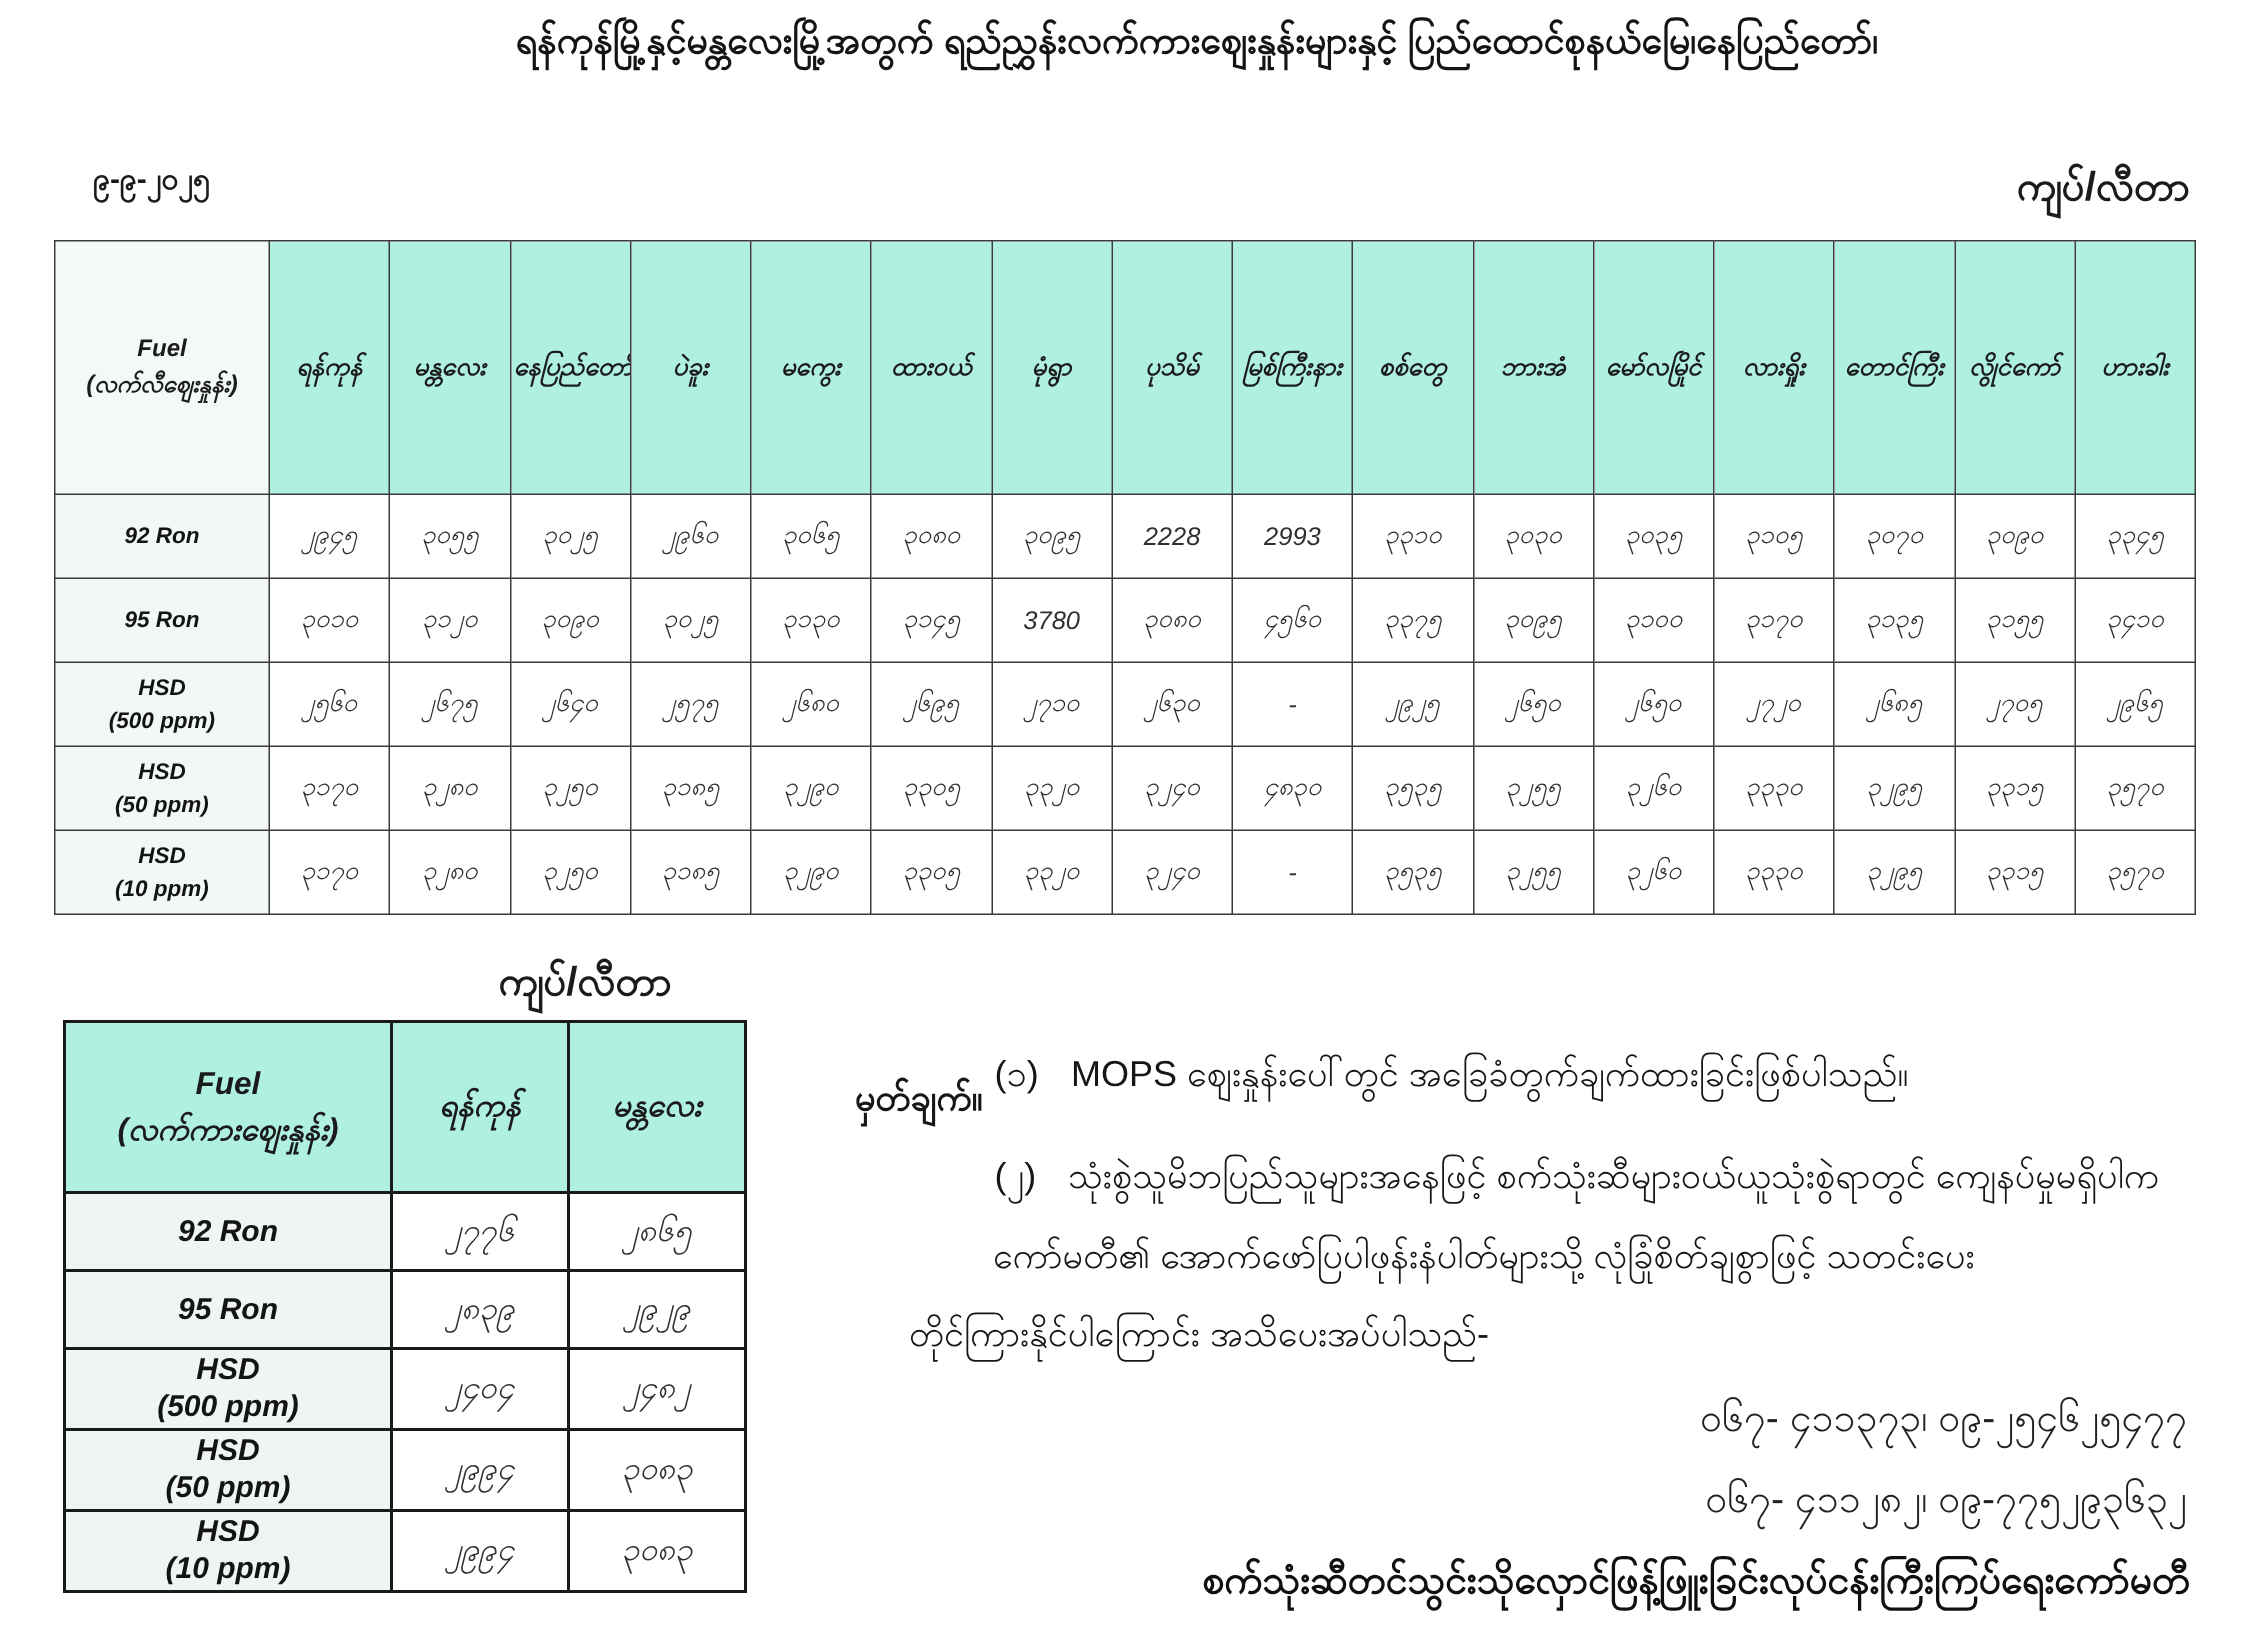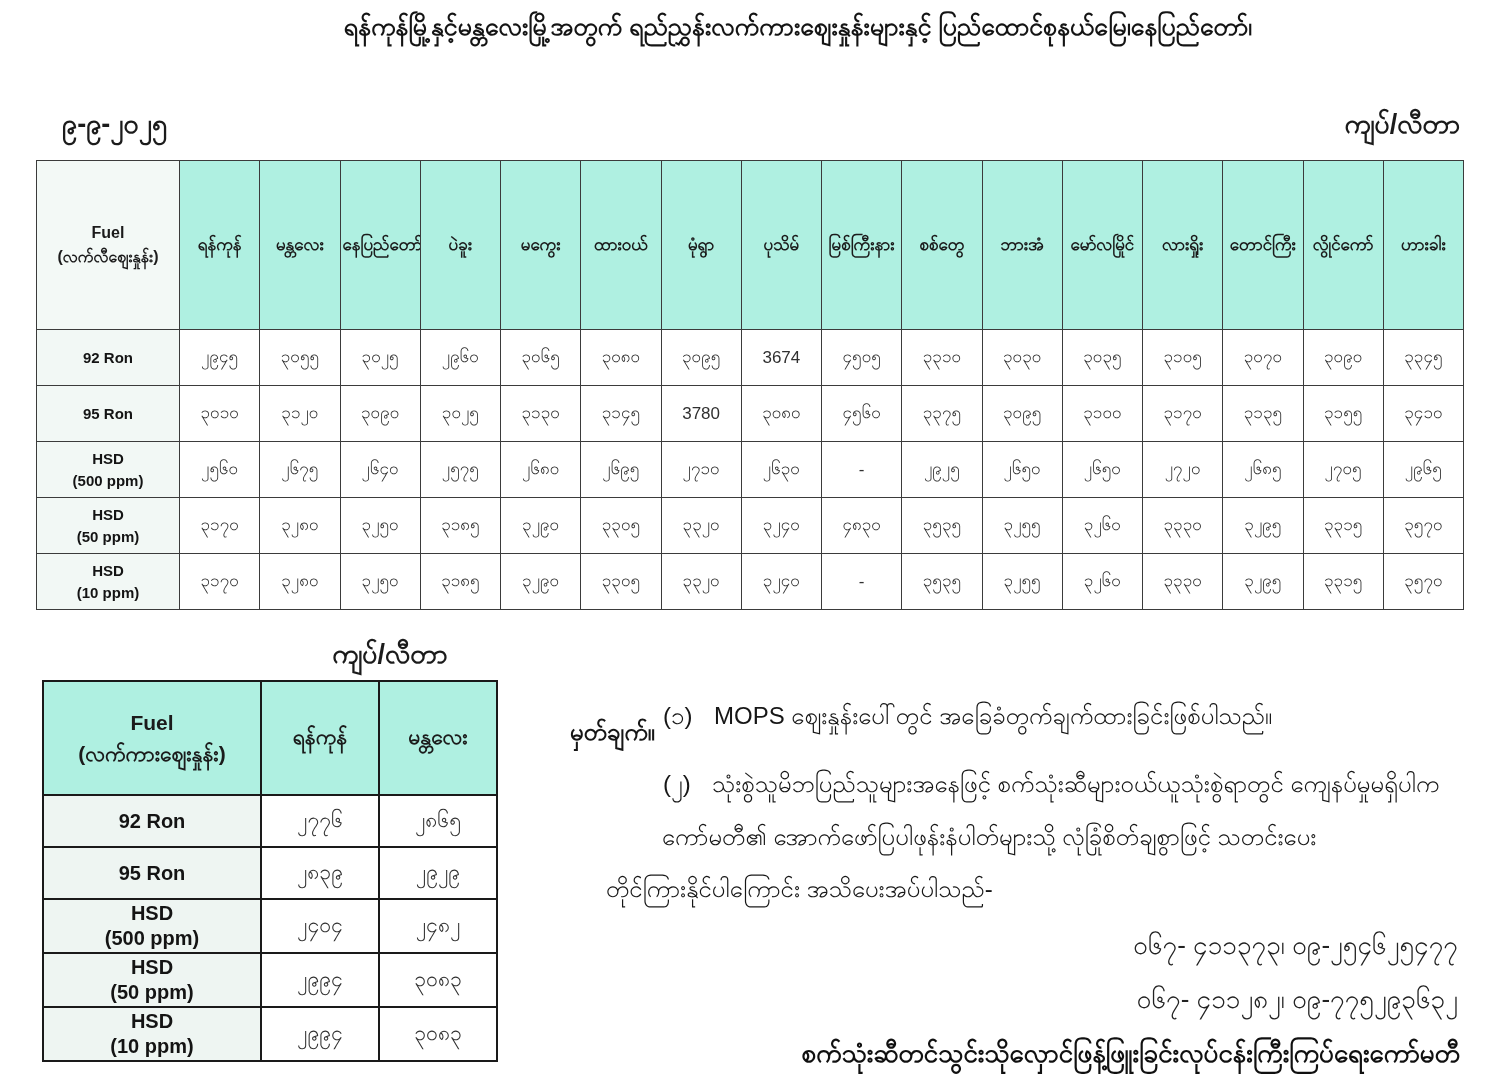--- a/index.html
+++ b/index.html
@@ -6,26 +6,26 @@
   .page{
     position:relative;width:1500px;height:1086px;background:#ffffff;
     font-family:"Liberation Sans","DejaVu Sans",sans-serif;color:#1b1b1b;overflow:hidden;
   }
   
   .title-line{position:absolute;left:0;width:100%;text-align:center;font-weight:bold;
     font-size:25px;white-space:nowrap;color:#141414;padding-left:48px;}
   .title-1{top:10px;}
   .title-2{top:58px;}
   
-  .date-label{position:absolute;left:62px;top:106px;font-size:27px;font-weight:bold;}
+  .date-label{position:absolute;left:62px;top:106px;font-size:20px;font-weight:bold;}
   .unit-top{position:absolute;right:40px;top:106px;font-size:27px;font-weight:bold;}
   .unit-mid{position:absolute;left:270px;top:636px;width:240px;text-align:center;
     font-size:27px;font-weight:bold;}
   
-  table{border-collapse:collapse;table-layout:fixed;}
+  table{border-collapse:collapse;table-layout:fixed;font-style:italic;}
   .retail{position:absolute;left:36px;top:160px;width:1428px;}
   .retail th,.retail td{border:1.5px solid #3b3b3b;text-align:center;vertical-align:middle;
     padding:0 2px;overflow:hidden;}
   .retail th{background:#aff0e1;font-size:17px;font-weight:bold;height:168px;}
   .retail th.fuel-head{background:#f3f9f6;font-size:16px;}
   .retail th.fuel-head div{line-height:1.5;}
   .retail col.c-fuel{width:143px;}
   .retail td{height:55px;font-size:17px;font-weight:400;color:#303030;background:#ffffff;}
   .retail td.fuel-cell{background:#f2f8f5;font-weight:bold;font-size:15px;color:#141414;}
   .retail td.fuel-cell div{line-height:1.45;}
@@ -97,22 +97,22 @@
           <td class="fuel-cell">
             <div>92 Ron</div>
           </td>
           <td>၂၉၄၅</td>
           <td>၃၀၅၅</td>
           <td>၃၀၂၅</td>
           <td>၂၉၆၀</td>
           <td>၃၀၆၅</td>
           <td>၃၀၈၀</td>
           <td>၃၀၉၅</td>
-          <td>3674</td>
-          <td>၄၅၀၅</td>
+          <td>2228</td>
+          <td>2993</td>
           <td>၃၃၁၀</td>
           <td>၃၀၃၀</td>
           <td>၃၀၃၅</td>
           <td>၃၁၀၅</td>
           <td>၃၀၇၀</td>
           <td>၃၀၉၀</td>
           <td>၃၃၄၅</td>
         </tr>
         <tr>
           <td class="fuel-cell">

